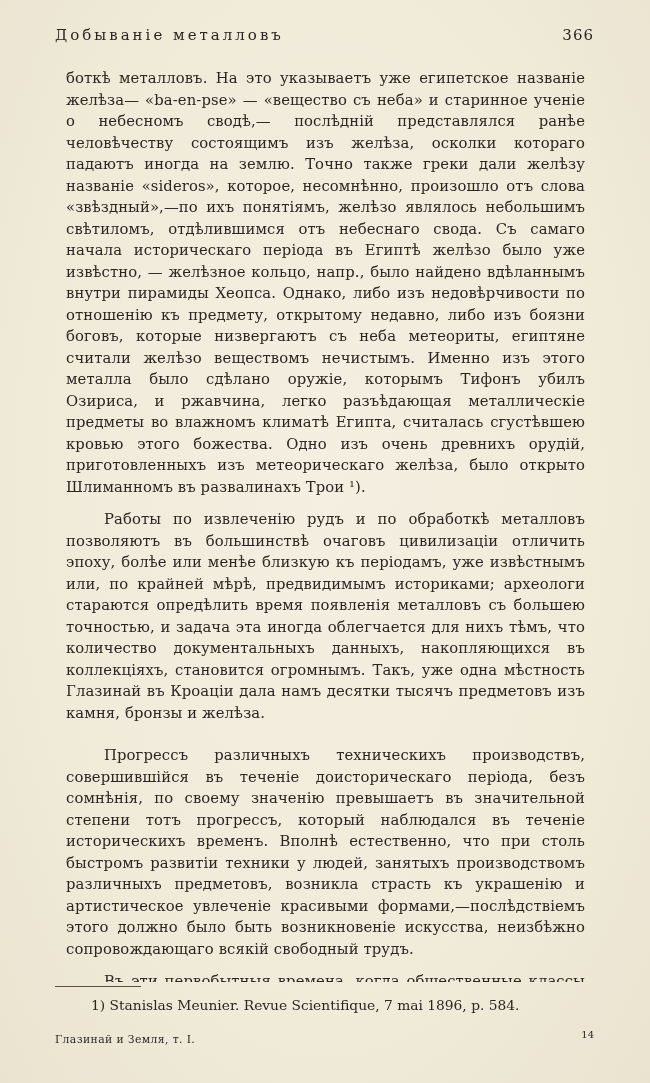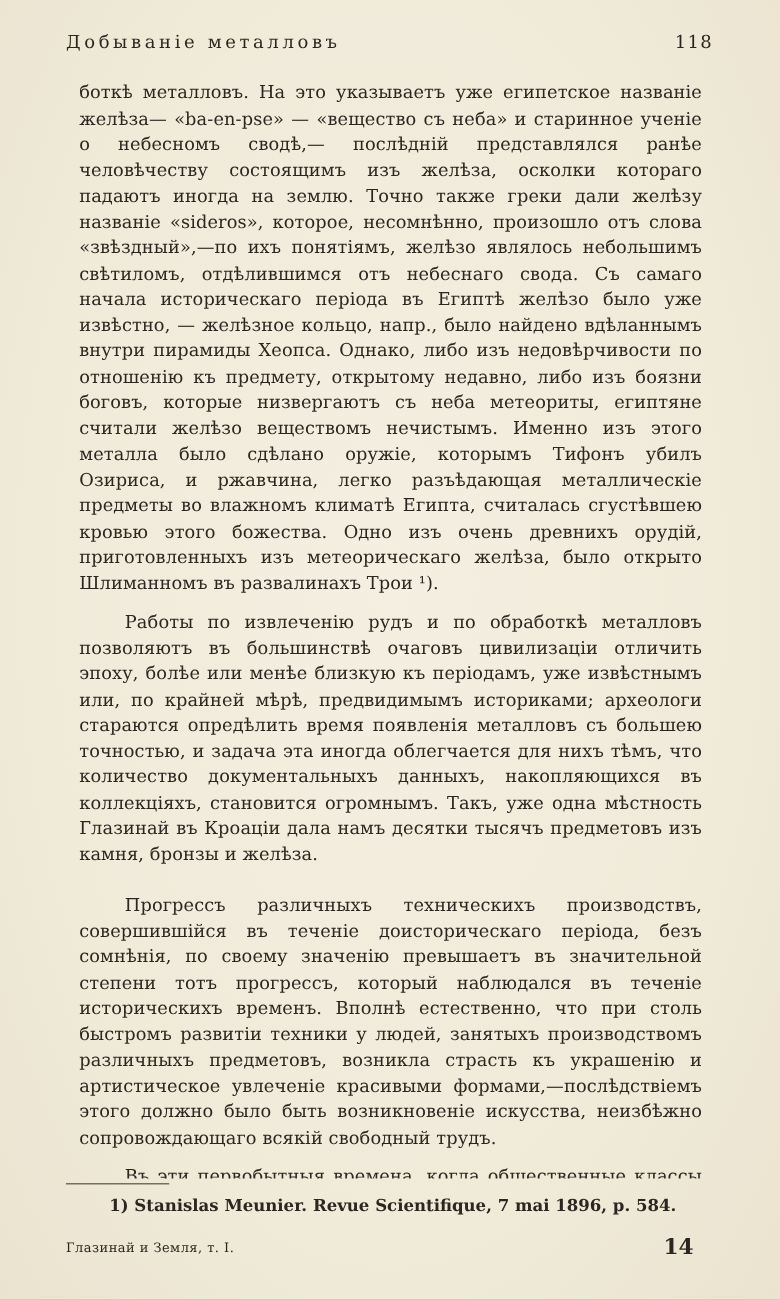--- a/index.html
+++ b/index.html
@@ -68,51 +68,50 @@
     height: 0;
     border-top: 1px solid #59523f;
     margin-bottom: 9px;
   }
   .footnote-text {
     margin: 0;
     font-size: 13.8px;
     line-height: 18px;
     text-indent: 36px;
     text-align: left;
-    font-weight: bold;
   }
 
   
   .footer {
     position: absolute;
     left: 55px;
     right: 54px;
     top: 1028px;
     height: 20px;
   }
   .footer-left {
     font-size: 10.8px;
     letter-spacing: 0.4px;
   }
   .footer-right {
     position: absolute;
-    right: 18px;
+    right: 2px;
     top: 1px;
-    font-size: 18px;
-    font-weight: bold;
+    font-size: 10px;
+    font-weight: normal;
   }
 </style>
 </head>
 <body>
 
 <div class="page">
 
   <div class="header">
     <span class="header-title">Добываніе металловъ</span>
-    <span class="page-number">118</span>
+    <span class="page-number">366</span>
   </div>
 
   <div class="body-text">
     <p class="para">боткѣ металловъ. На это указываетъ уже египетское названіе желѣза— «ba-en-pse» — «вещество съ неба» и старинное ученіе о небесномъ сводѣ,— послѣдній представлялся ранѣе человѣчеству состоящимъ изъ желѣза, осколки котораго падаютъ иногда на землю. Точно также греки дали желѣзу названіе «sideros», которое, несомнѣнно, произошло отъ слова «звѣздный»,—по ихъ понятіямъ, желѣзо являлось небольшимъ свѣтиломъ, отдѣлившимся отъ небеснаго свода. Съ самаго начала историческаго періода въ Египтѣ желѣзо было уже извѣстно, — желѣзное кольцо, напр., было найдено вдѣланнымъ внутри пирамиды Хеопса. Однако, либо изъ недовѣрчивости по отношенію къ предмету, открытому недавно, либо изъ боязни боговъ, которые низвергаютъ съ неба метеориты, египтяне считали желѣзо веществомъ нечистымъ. Именно изъ этого металла было сдѣлано оружіе, которымъ Тифонъ убилъ Озириса, и ржавчина, легко разъѣдающая металлическіе предметы во влажномъ климатѣ Египта, считалась сгустѣвшею кровью этого божества. Одно изъ очень древнихъ орудій, приготовленныхъ изъ метеорическаго желѣза, было открыто Шлиманномъ въ развалинахъ Трои ¹).</p>
     <p class="para indent">Работы по извлеченію рудъ и по обработкѣ металловъ позволяютъ въ большинствѣ очаговъ цивилизаціи отличить эпоху, болѣе или менѣе близкую къ періодамъ, уже извѣстнымъ или, по крайней мѣрѣ, предвидимымъ историками; археологи стараются опредѣлить время появленія металловъ съ большею точностью, и задача эта иногда облегчается для нихъ тѣмъ, что количество документальныхъ данныхъ, накопляющихся въ коллекціяхъ, становится огромнымъ. Такъ, уже одна мѣстность Глазинай въ Кроаціи дала намъ десятки тысячъ предметовъ изъ камня, бронзы и желѣза.</p>
     <p class="para indent section-gap">Прогрессъ различныхъ техническихъ производствъ, совершившійся въ теченіе доисторическаго періода, безъ сомнѣнія, по своему значенію превышаетъ въ значительной степени тотъ прогрессъ, который наблюдался въ теченіе историческихъ временъ. Вполнѣ естественно, что при столь быстромъ развитіи техники у людей, занятыхъ производствомъ различныхъ предметовъ, возникла страсть къ украшенію и артистическое увлеченіе красивыми формами,—послѣдствіемъ этого должно было быть возникновеніе искусства, неизбѣжно сопровождающаго всякій свободный трудъ.</p>
     <p class="para indent">Въ эти первобытныя времена, когда общественные классы не были еще разграничены и огромный соціальный организмъ лишь отчасти дифференцировался на отдѣльные органы, искусство не имѣло еще, по всей вѣроятности, спеціально ему преданныхъ адептовъ, живущихъ внѣ общины.</p>
   </div>
 
   <div class="footnote-block">

